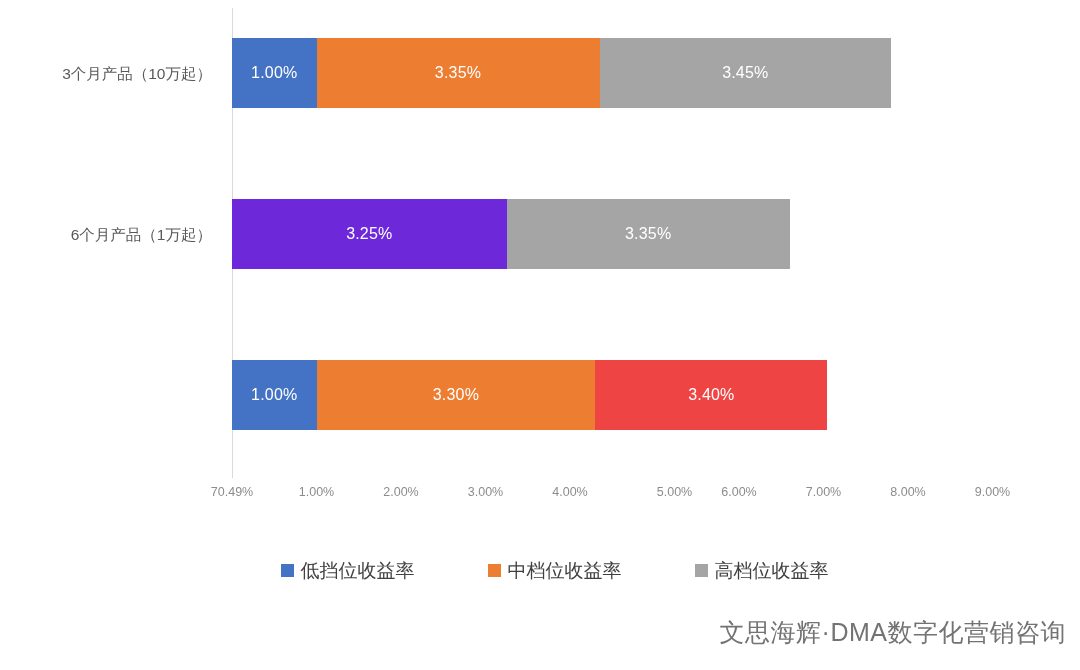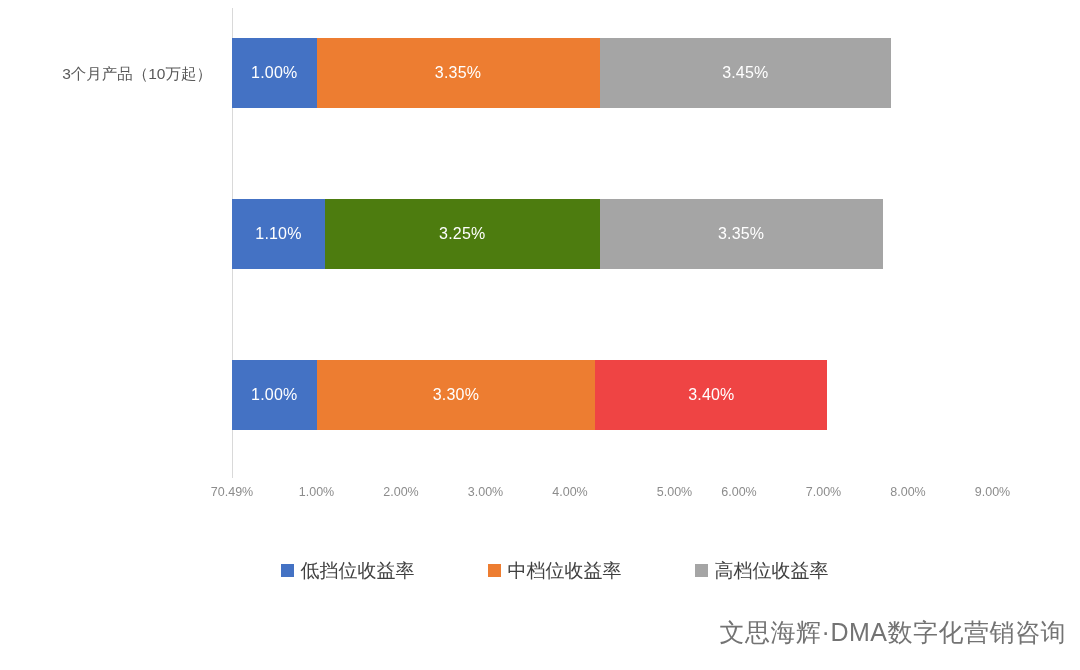--- a/index.html
+++ b/index.html
@@ -157,20 +157,21 @@
     line-height: 1;
   }
 </style>
 </head>
 <body>
 
 <div id="chart-root">
 
   <div class="cat-labels">
     <div class="cl r0">3个月产品（10万起）</div>
+    <div class="cl r1">6个月产品（1万起）</div>
   </div>
 
   <div class="plot-area">
     <div class="value-axis-line"></div>
 
     <div class="cat-row r0">
       <div class="bar-stack">
         <div class="seg" style="width: 84.5px; background: rgb(68, 114, 196);">
           <span class="seg-label">1.00%</span>
         </div>
@@ -178,24 +179,21 @@
           <span class="seg-label">3.35%</span>
         </div>
         <div class="seg" style="width: 291.525px; background: rgb(165, 165, 165);">
           <span class="seg-label">3.45%</span>
         </div>
       </div>
     </div>
 
     <div class="cat-row r1">
       <div class="bar-stack">
-        <div class="seg" style="width: 92.95px; background: rgb(68, 114, 196);">
-          <span class="seg-label">1.10%</span>
-        </div>
-        <div class="seg" style="width: 274.625px; background: #4d7c0f;">
+        <div class="seg" style="width: 274.625px; background: #6d28d9;">
           <span class="seg-label">3.25%</span>
         </div>
         <div class="seg" style="width: 283.075px; background: rgb(165, 165, 165);">
           <span class="seg-label">3.35%</span>
         </div>
       </div>
     </div>
 
     <div class="cat-row r2">
       <div class="bar-stack">

